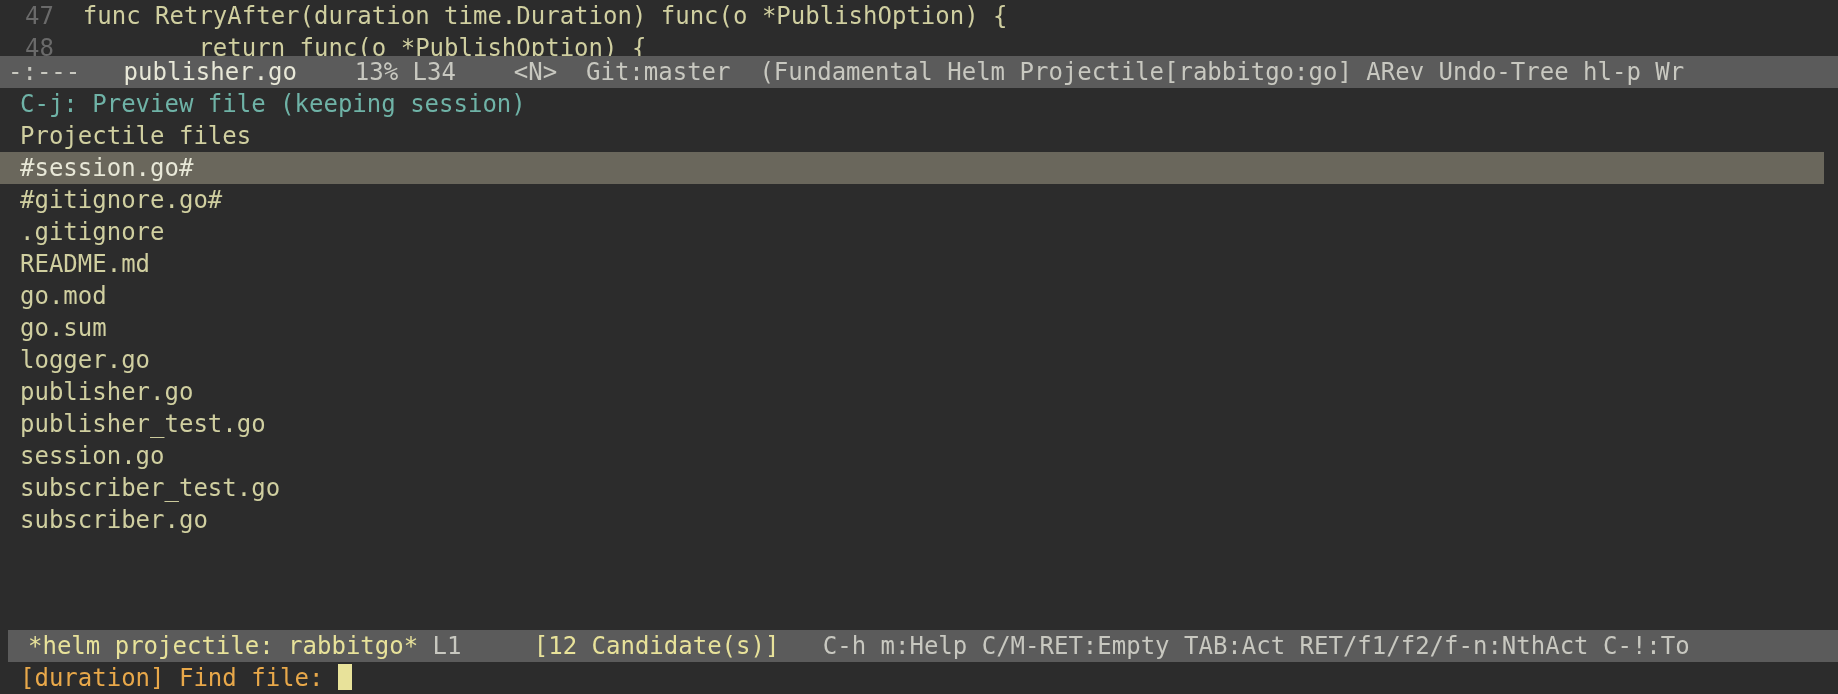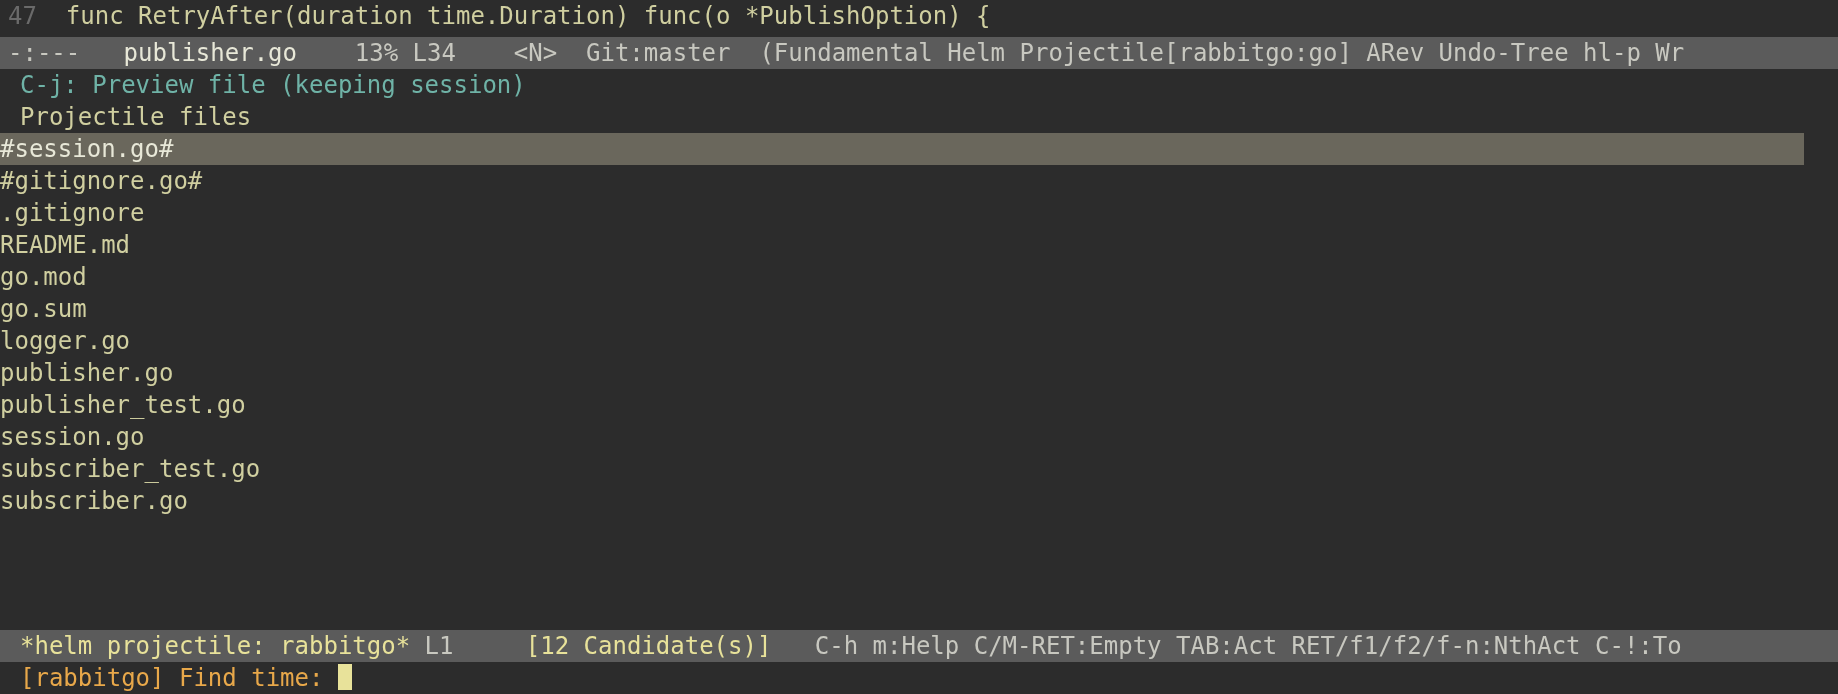--- a/index.html
+++ b/index.html
@@ -8,22 +8,22 @@
     height: 694px;
     overflow: hidden;
     background: #2c2c2c;
     font-family: "Menlo", "Consolas", "DejaVu Sans Mono", monospace;
     font-size: 24px;
     line-height: 32px;
     color: #d0cfa0;
   }
   .code-area {
     background: #2c2c2c;
-    padding-left: 8px;
-    height: 37px;
+    padding-left: 25px;
+    height: 56px;
     overflow: hidden;
   }
   .code-line { white-space: pre; }
   .lineno { color: #6a6a6a; }
   .modeline {
     background: #5b5b5b;
     color: #c8c8c0;
     white-space: pre;
     height: 32px;
     padding-left: 8px;
@@ -37,20 +37,21 @@
     white-space: pre;
   }
   .section-header {
     color: #d0cfa0;
     padding-left: 20px;
     height: 32px;
     white-space: pre;
     text-underline-offset: 4px;
   }
   .file-list {
+    padding-left: 20px;
   }
   .file-item {
     height: 32px;
     white-space: pre;
     color: #d0cfa0;
   }
   .file-item.selected {
     background: #6a675c;
     color: #e8e8d8;
     margin-left: -20px;
@@ -60,21 +61,21 @@
   }
   .bottom-modeline {
     background: #5b5b5b;
     color: #c8c8c0;
     white-space: pre;
     height: 32px;
     padding-left: 20px;
     overflow: hidden;
     position: absolute;
     top: 630px;
-    left: 0;
+    left: 8px;
     right: 0;
   }
   .bottom-modeline .title { color: #e8e29a; }
   .bottom-modeline .cand { color: #e8e29a; }
   .minibuffer {
     position: absolute;
     top: 662px;
     left: 0;
     right: 0;
     height: 32px;
@@ -115,13 +116,13 @@
   <div class="file-item">logger.go</div>
   <div class="file-item">publisher.go</div>
   <div class="file-item">publisher_test.go</div>
   <div class="file-item">session.go</div>
   <div class="file-item">subscriber_test.go</div>
   <div class="file-item">subscriber.go</div>
 </div>
 
 <div class="bottom-modeline"><span class="title">*helm projectile: rabbitgo*</span> <span>L1</span>     <span class="cand">[12 Candidate(s)]</span>   <span>C-h m:Help C/M-RET:Empty TAB:Act RET/f1/f2/f-n:NthAct C-!:To</span></div>
 
-<div class="minibuffer"><span class="prompt">[rabbitgo] Find time: </span><span></span><span class="cursor"></span></div>
+<div class="minibuffer"><span class="prompt">[duration] Find file: </span><span></span><span class="cursor"></span></div>
 
 </body></html>

